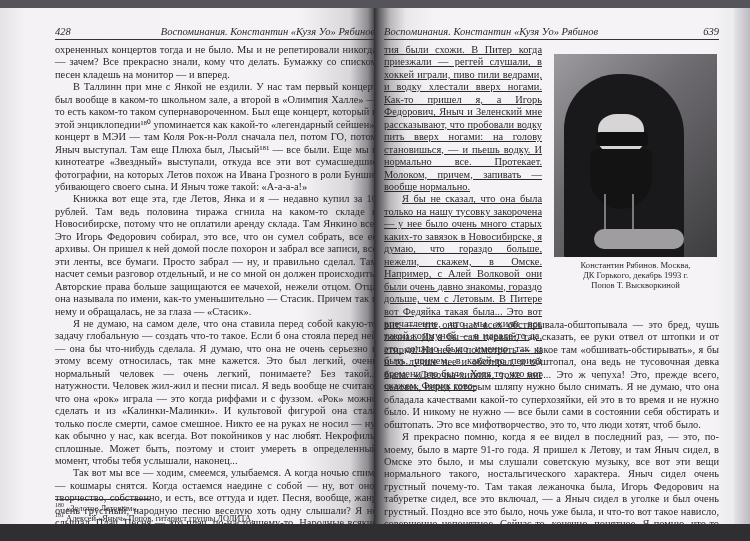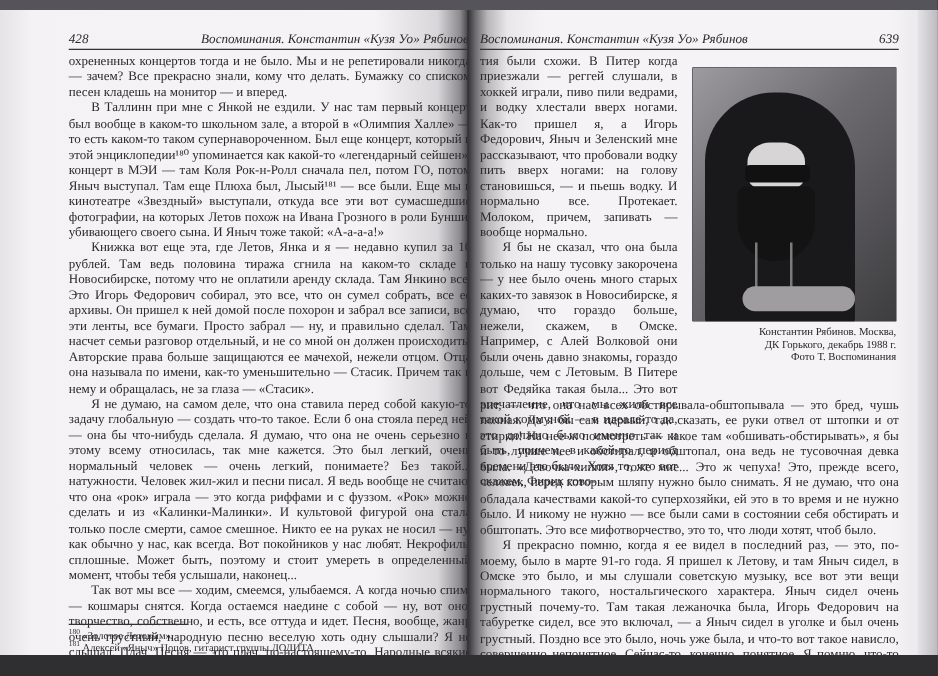--- a/index.html
+++ b/index.html
@@ -1,46 +1,46 @@
 <!DOCTYPE html>
 <html><head>
 <meta charset="utf-8">
 <style>
   html,body{margin:0;padding:0;}
   body{width:750px;height:541px;background:#3a3a3c;position:relative;overflow:hidden;font-family:"Liberation Serif","DejaVu Serif",serif;color:#2a2a2a;}
   .spread{position:absolute;left:0;top:0;width:750px;height:530px;}
   .page{position:absolute;top:8px;height:516px;background:#f3f1f3;overflow:hidden;}
-  .page.left{left:0;width:374px;background:linear-gradient(to right,#e6e3e6 0px,#f4f2f4 25px,#f5f3f5 300px,#d9d6da 350px,#8e8b90 368px,#4a484c 374px);}
+  .page.left{left:0;width:374px;background:linear-gradient(to right,#e6e3e6 0px,#f4f2f4 25px,#f5f3f5 300px,#d9d6da 350px,#8e8b90 368px,#4a484c 374px);font-family:Liberation Serif, serif;}
   .page.right{left:374px;width:376px;background:linear-gradient(to right,#2e2d30 0px,#6a686c 6px,#b9b6ba 16px,#e9e7ea 32px,#f5f3f5 60px,#f5f3f5 340px,#ecebee 356px);}
   .topstrip{position:absolute;left:0;top:0;width:750px;height:8px;background:#55545a;}
   .bottomstrip{position:absolute;left:0;top:524px;width:750px;height:17px;background:#2f2e31;}
   .rightedge{position:absolute;right:0;top:8px;width:16px;height:516px;background:linear-gradient(to right,#e5e3e7,#bdbbc0);}
   .header{position:absolute;top:17px;font-size:10.5px;font-style:italic;border-bottom:1.2px solid #333;height:14px;line-height:14px;}
   .left .header{left:55px;width:320px;}
   .right .header{left:10px;width:335px;}
   .pnum{font-style:italic;}
   .left .header .pnum{position:absolute;left:0;}
   .left .header .htitle{position:absolute;right:0;}
   .right .header .htitle{position:absolute;left:0;}
   .right .header .pnum{position:absolute;right:0;}
   .body{position:absolute;font-size:10.4px;line-height:12.45px;text-align:justify;}
   .left .body{left:55px;top:36px;width:322px;}
   .body p{margin:0;text-indent:0;}
   .body p.ind{text-indent:18px;}
-  .right .body.col{left:10px;top:36px;width:158px;}
+  .right .body.col{left:10px;top:36px;width:158px;text-decoration:underline;}
   .right .body.full{left:10px;top:311px;width:335px;}
   .photo{position:absolute;left:180px;top:46px;width:163px;height:203px;background:radial-gradient(ellipse at 50% 40%,#5a585b 0%,#2b2a2c 45%,#1a191b 75%),#2a292b;overflow:hidden;}
   .photo .bg{position:absolute;inset:0;background:linear-gradient(135deg,#9d9ba0 0%,#6d6b6f 40%,#3d3c3f 100%);}
   .photo .hair{position:absolute;left:10px;top:20px;width:120px;height:190px;border-radius:55px 60px 10px 10px;background:#19181a;}
   .photo .face{position:absolute;left:44px;top:60px;width:46px;height:38px;border-radius:40% 40% 30% 30%;background:#d8d5d6;}
   .photo .glasses{position:absolute;left:42px;top:78px;width:52px;height:14px;background:#111;border-radius:4px;}
   .photo .beard{position:absolute;left:36px;top:95px;width:62px;height:60px;border-radius:10px 10px 40px 40px;background:#141314;}
   .photo .hands{position:absolute;left:40px;top:175px;width:90px;height:20px;border-radius:10px;background:#a09da0;}
   .photo .stripe{position:absolute;top:140px;width:2px;height:50px;background:#7c7a7d;}
-  .caption{position:absolute;left:180px;top:252px;width:163px;font-size:8.6px;line-height:10.2px;text-align:right;}
+  .caption{position:absolute;left:180px;top:252px;width:163px;font-size:8.6px;line-height:10.2px;text-align:center;}
   .rule{position:absolute;left:55px;top:491px;width:95px;border-top:1px solid #333;}
   .footnotes{position:absolute;left:55px;top:496px;width:320px;font-size:8.4px;line-height:10.2px;}
   .footnotes sup,.body sup{font-size:6px;vertical-align:4px;line-height:0;}
 </style>
 </head>
 <body>
 
 <div class="spread">
   <div class="topstrip"></div>
 
@@ -78,22 +78,22 @@
       <div class="hair"></div>
       <div class="face"></div>
       <div class="glasses"></div>
       <div class="beard"></div>
       <div class="stripe" style="left:50px"></div>
       <div class="stripe" style="left:78px"></div>
       <div class="hands"></div>
     </div>
     <div class="caption">
       <div>Константин Рябинов. Москва,</div>
-      <div>ДК Горького, декабрь 1988 г.</div>
-      <div>Фото Т. Воспоминания</div>
+      <div>ДК Горького, декабрь 1993 г.</div>
+      <div>Попов Т. Выскворкиной</div>
     </div>
     <div class="body full">
       <p>рит, — что она нас всех обстирывала-обштопывала — это бред, чушь полная. Да я бы сам первый, так сказать, ее руки отвел от штопки и от стирки! На нее ж посмотреть — какое там «обшивать-обстирывать», я бы и то лучше нее и обстирал, и обштопал, она ведь не тусовочная девка была. «Девочка-хиппи», тоже мне... Это ж чепуха! Это, прежде всего, человек, перед которым шляпу нужно было снимать. Я не думаю, что она обладала качествами какой-то суперхозяйки, ей это в то время и не нужно было. И никому не нужно — все были сами в состоянии себя обстирать и обштопать. Это все мифотворчество, это то, что люди хотят, чтоб было.</p>
       <p class="ind">Я прекрасно помню, когда я ее видел в последний раз, — это, по-моему, было в марте 91-го года. Я пришел к Летову, и там Яныч сидел, в Омске это было, и мы слушали советскую музыку, все вот эти вещи нормального такого, ностальгического характера. Яныч сидел очень грустный почему-то. Там такая лежаночка была, Игорь Федорович на табуретке сидел, все это включал, — а Яныч сидел в уголке и был очень грустный. Поздно все это было, ночь уже была, и что-то вот такое нависло, совершенно непонятное. Сейчас-то, конечно, понятное. Я помню, что-то хотелось такое сделать — я просто поцеловал ей руку. И с тех пор я ее не видел.</p>
 
     </div>
   </div>
   <div class="rightedge"></div>
   <div class="bottomstrip"></div>
 </div>

